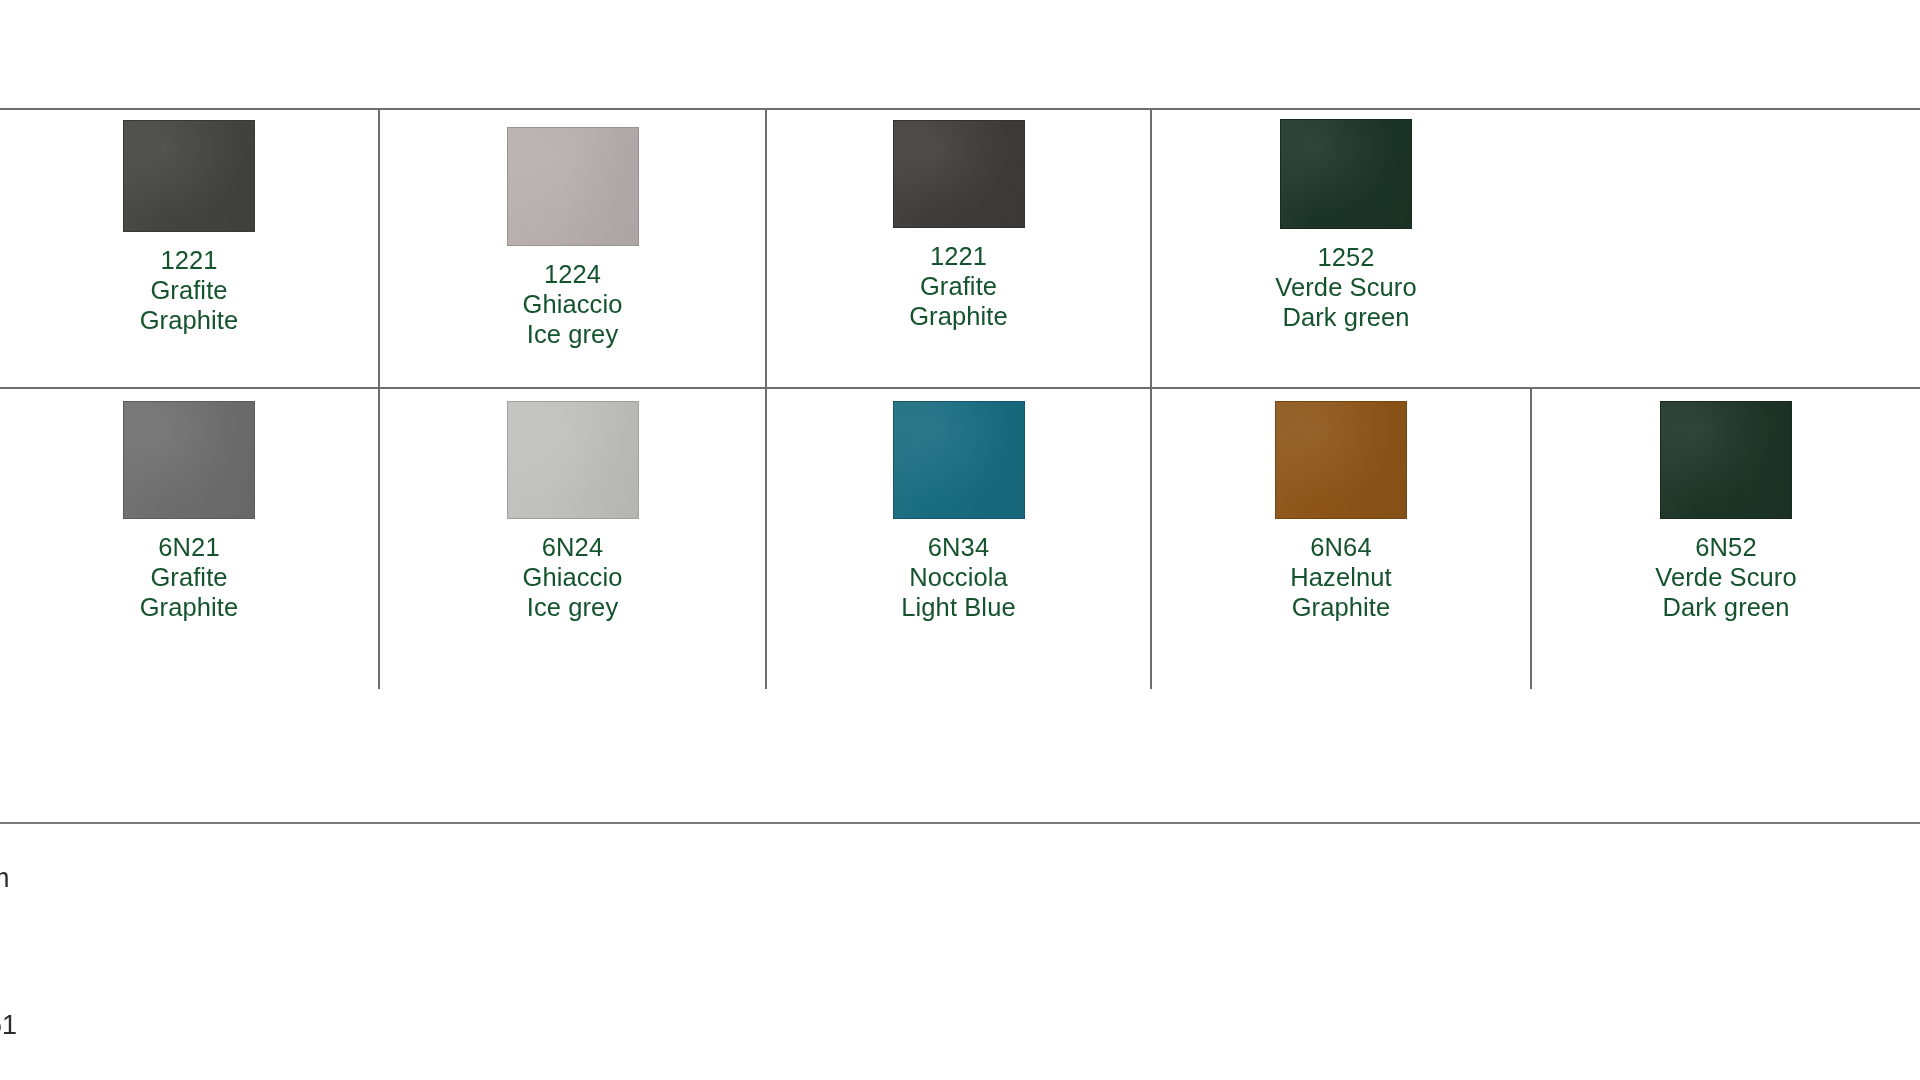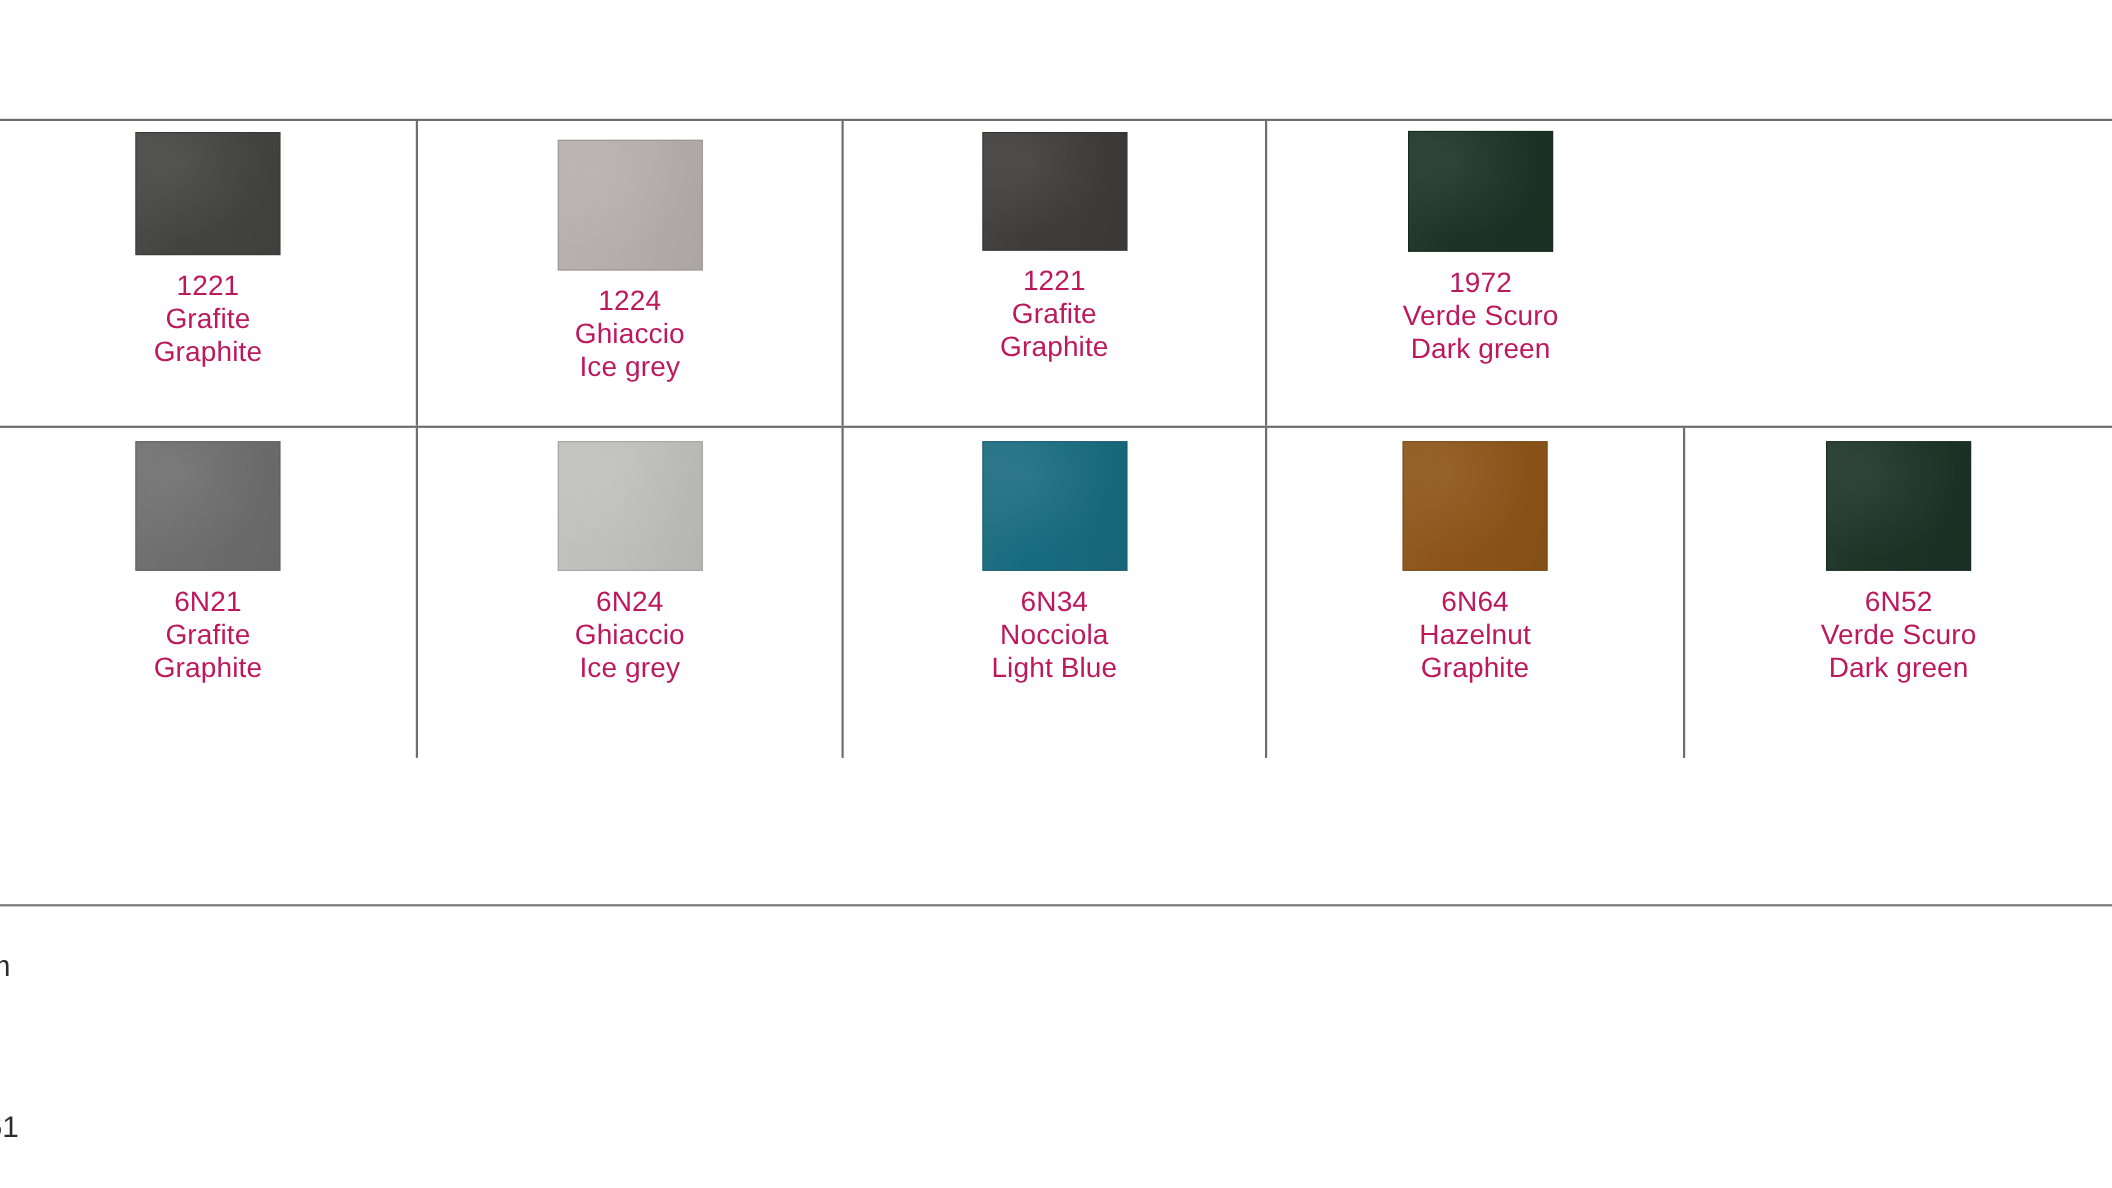--- a/index.html
+++ b/index.html
@@ -77,21 +77,21 @@
       linear-gradient(105deg, rgba(255,255,255,0.055) 0%, rgba(255,255,255,0) 42%,
                       rgba(0,0,0,0.055) 100%),
       radial-gradient(ellipse at 32% 26%, rgba(255,255,255,0.07) 0%, rgba(255,255,255,0) 62%);
   }
 
   .swatch-label {
     text-align: center;
     line-height: 1.175;
     font-size: 25.5px;
     letter-spacing: 0.1px;
-    color: #be185d;
+    color: #14532d;
     white-space: nowrap;
   }
   .swatch-label .code { display: block; }
   .swatch-label .name-it { display: block; }
   .swatch-label .name-en { display: block; }
 
   
   .lower-rule {
     position: absolute;
     left: 0;
@@ -144,21 +144,21 @@
           <span class="code">1221</span>
           <span class="name-it">Grafite</span>
           <span class="name-en">Graphite</span>
         </div>
       </div>
 
 
       <div class="swatch-cell col-5">
         <div class="swatch-chip" style="background-color: rgb(27, 51, 38); height: 110px; margin-top: 9px; margin-bottom: 14px;"></div>
         <div class="swatch-label">
-          <span class="code">1972</span>
+          <span class="code">1252</span>
           <span class="name-it">Verde Scuro</span>
           <span class="name-en">Dark green</span>
         </div>
       </div>
 
     </div>
 
     <div class="swatch-row row-2">
 
       <div class="swatch-cell col-1">

